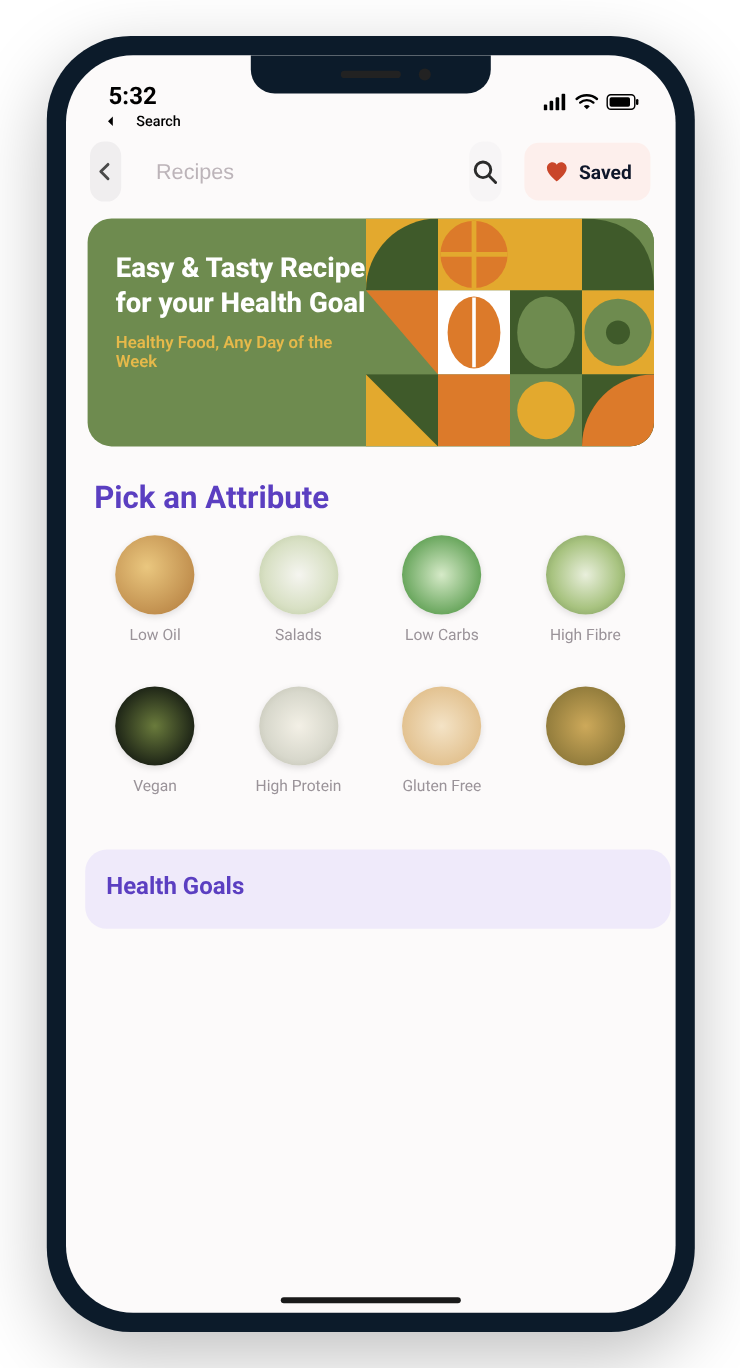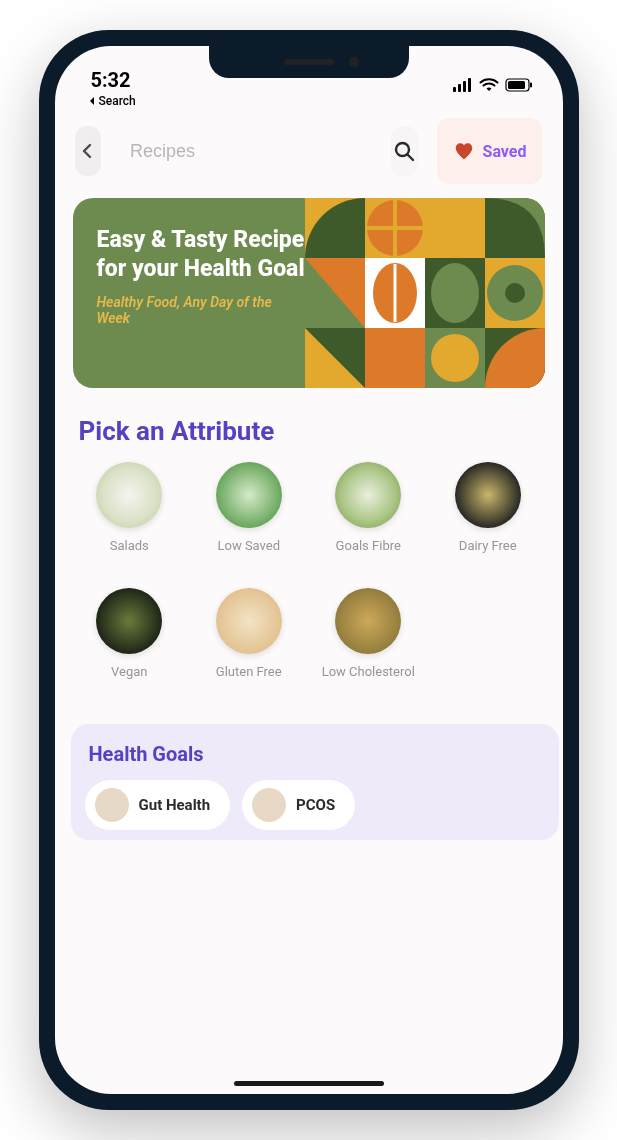--- a/index.html
+++ b/index.html
@@ -65,21 +65,21 @@
     z-index:4;
     position:relative;
   }
   .statusbar .time { font-size:20px; font-weight:700;}
   .statusbar .right { display:flex; align-items:center; gap:6px;}
   .back-search-row{
     padding:0 36px 4px 32px;
     font-size:12px;
     display:flex;
     align-items:center;
-    gap:2px;
+    gap:17px;
     font-weight:500;
   }
   .back-search-row svg{width:10px;height:10px;}
   .topbar {
     display:flex;
     align-items:center;
     gap:19px;
     padding: 6px 20px 14px 20px;
   }
   .back-btn{
@@ -104,42 +104,42 @@
   }
   .search-wrap input::placeholder{color:#bcb4b9;}
   .search-icon-btn{
     width:50px;height:50px;
     background:#f7f5f6;
     border-radius:12px;
     display:flex;align-items:center;justify-content:center;
     cursor:pointer;
   }
   .saved-btn{
-    height:66px;
+    height:48px;
     background:#fdefec;
     border-radius:12px;
     display:flex;align-items:center;justify-content:center;
     gap:8px;
     padding:0 16px;
-    color:#8b5cf6;
+    color:#0f172a;
     font-weight:700;
     cursor:pointer;
   }
   .hero{
     margin:0 18px;
     height:190px;
     background:#6e8b4f;
     border-radius:20px;
     position:relative;
     overflow:hidden;
     padding:28px 24px;
     color:#fff;
   }
   .hero h2{font-size:23px;font-weight:800;line-height:1.25;max-width:240px;}
-  .hero .sub{color:#e6b94a;font-size:14px;font-weight:600;margin-top:10px;max-width:200px;font-style:italic;}
+  .hero .sub{color:#e6b94a;font-size:14px;font-weight:600;margin-top:10px;max-width:200px;}
   .hero-art{
     position:absolute;
     right:0;top:0;bottom:0;
     width:240px;
   }
   .section-title{
     color:#5b3fc1;
     font-size:26px;
     font-weight:700;
     padding:28px 24px 16px 24px;
@@ -296,58 +296,51 @@
         <circle cx="150" cy="160" r="24" fill="#e3a92e"></circle>
         <rect x="180" y="130" width="60" height="60" fill="#3f5a2a"></rect>
         <path d="M180 190 A60 60 0 0 1 240 130 L240 190 Z" fill="#dc7a2a"></path>
       </svg>
     </div>
 
     <div class="section-title">Pick an Attribute</div>
 
     <div class="attr-grid">
       <div class="attr">
+          <div class="thumb f0"></div>
+          <div class="label">Low Oil</div>
+        </div>
+      <div class="attr">
           <div class="thumb f1"></div>
           <div class="label">Salads</div>
         </div>
       <div class="attr">
           <div class="thumb f2"></div>
-          <div class="label">Low Saved</div>
+          <div class="label">Low Carbs</div>
         </div>
       <div class="attr">
           <div class="thumb f3"></div>
-          <div class="label">Goals Fibre</div>
-        </div>
-      <div class="attr">
-          <div class="thumb f5"></div>
-          <div class="label">Dairy Free</div>
+          <div class="label">High Fibre</div>
         </div>
       <div class="attr">
           <div class="thumb f6"></div>
           <div class="label">Vegan</div>
         </div>
       <div class="attr">
+          <div class="thumb f7"></div>
+          <div class="label">High Protein</div>
+        </div>
+      <div class="attr">
           <div class="thumb f8"></div>
           <div class="label">Gluten Free</div>
         </div>
       <div class="attr">
           <div class="thumb f9"></div>
-          <div class="label">Low Cholesterol</div>
         </div>
     </div>
 
     <div class="goals-card">
       <div class="goals-title">Health Goals</div>
-      <div class="goals-row">
-        <div class="goal-pill">
-          <div class="mini g0"></div>
-          <span>Gut Health</span>
-        </div>
-        <div class="goal-pill">
-          <div class="mini g1"></div>
-          <span>PCOS</span>
-        </div>
-      </div>
     </div>
 
     <div class="home-indicator"></div>
   </div>
 </div>
 
 </body></html>

